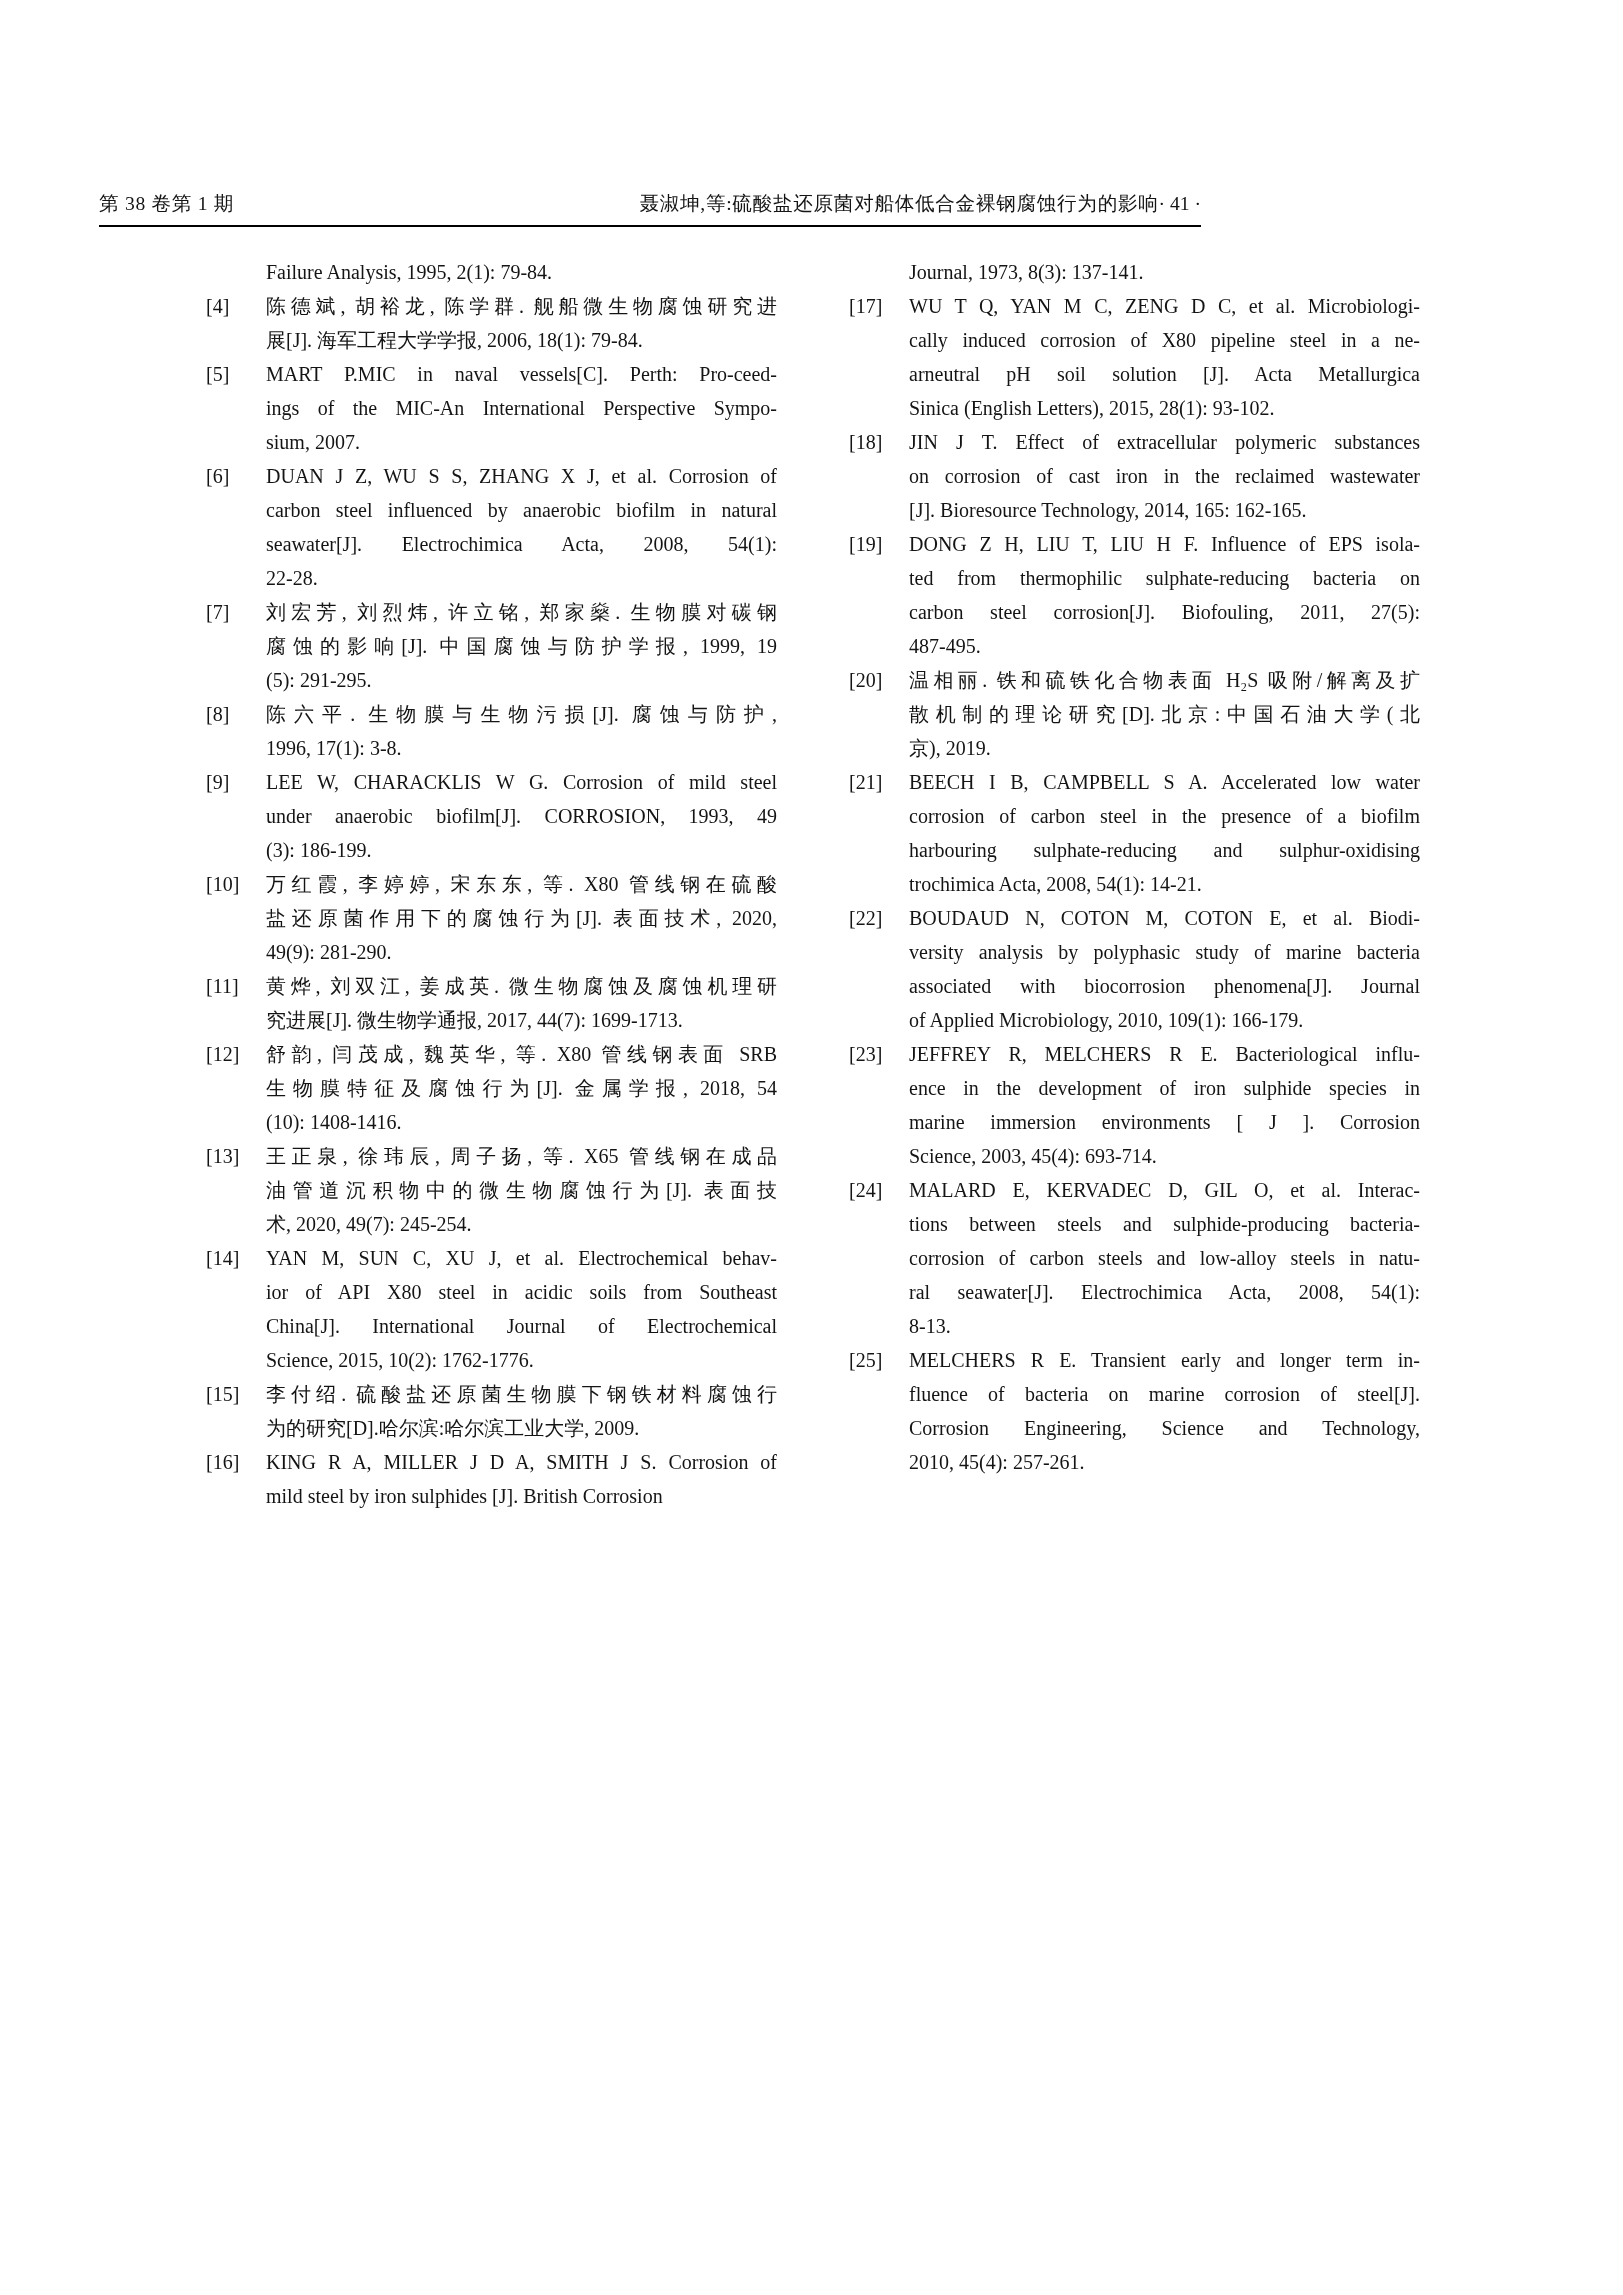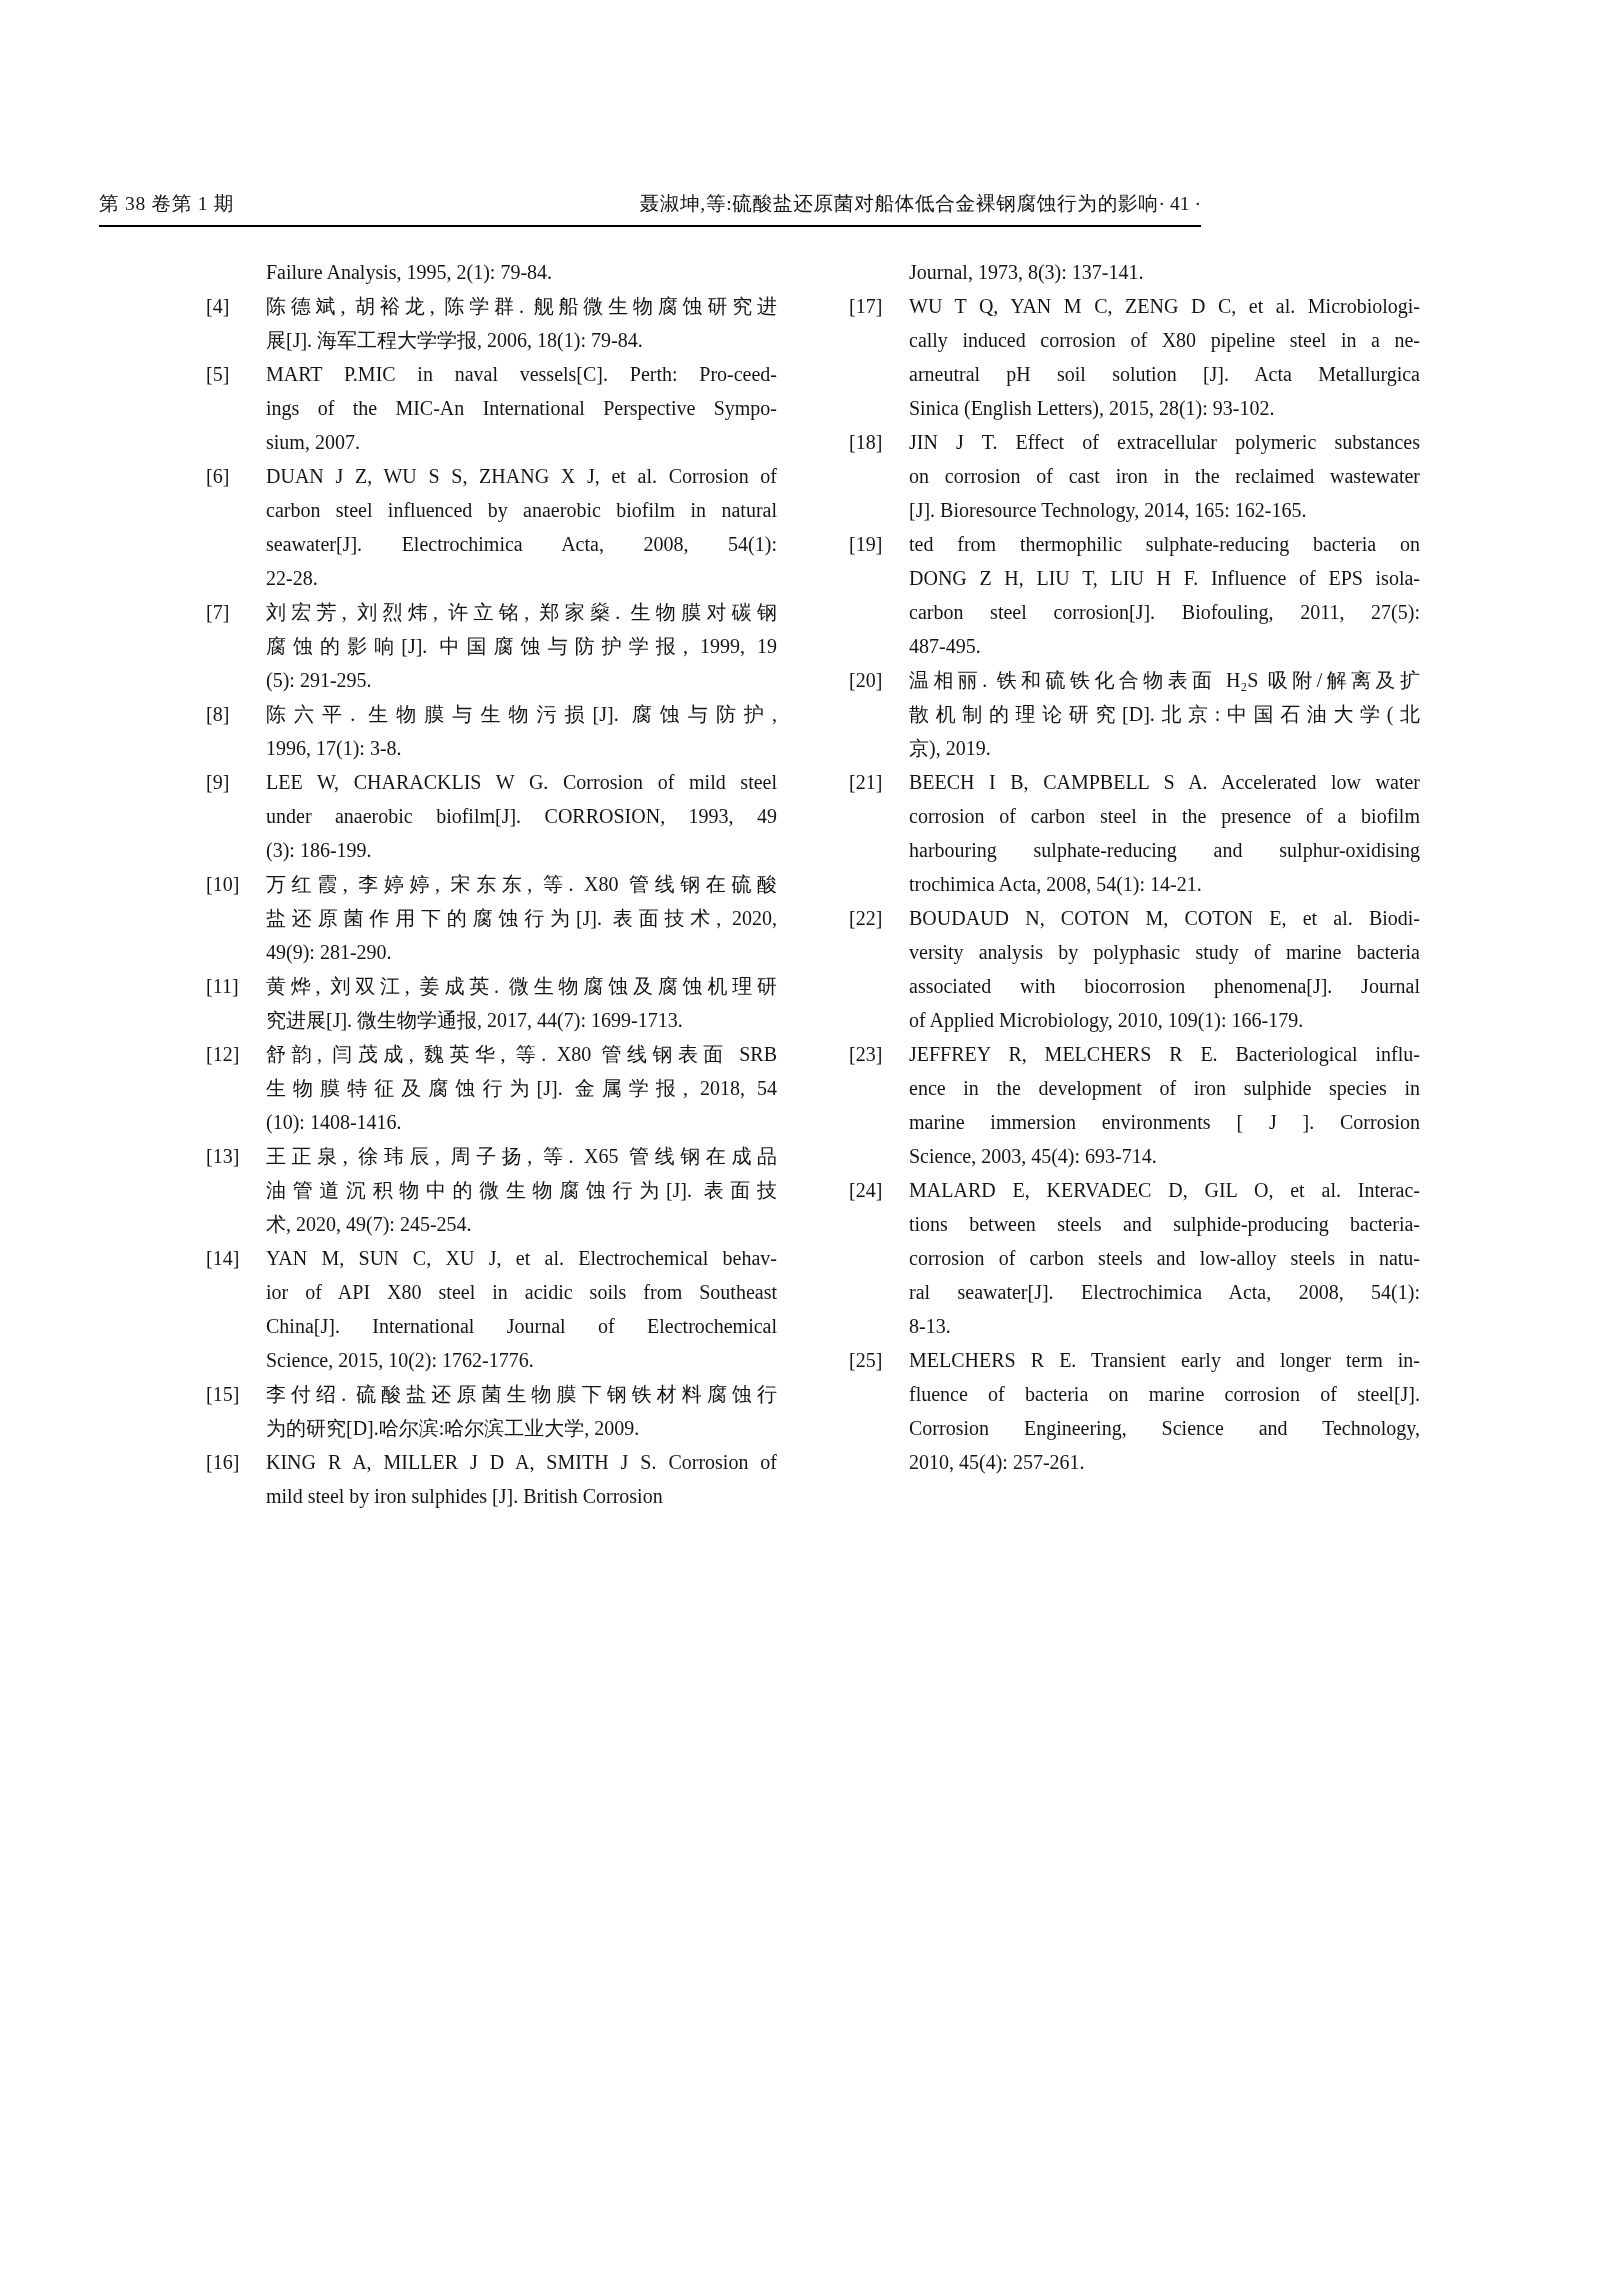--- a/index.html
+++ b/index.html
@@ -228,22 +228,22 @@
     <span class="ref-body">
             <span class="line j">JIN J T. Effect of extracellular polymeric substances</span>
             <span class="line j">on corrosion of cast iron in the reclaimed wastewater</span>
             <span class="line">[J]. Bioresource Technology, 2014, 165: 162-165.</span>
           </span>
   </div>
 
   <div class="ref">
     <span class="ref-label">[19]</span>
     <span class="ref-body">
+            <span class="line j">DONG Z H, LIU T, LIU H F. Influence of EPS isola-</span>
             <span class="line j">ted from thermophilic sulphate-reducing bacteria on</span>
-            <span class="line j">DONG Z H, LIU T, LIU H F. Influence of EPS isola-</span>
             <span class="line j">carbon steel corrosion[J]. Biofouling, 2011, 27(5):</span>
             <span class="line">487-495.</span>
           </span>
   </div>
 
   <div class="ref">
     <span class="ref-label">[20]</span>
     <span class="ref-body">
             <span class="line j">温相丽. 铁和硫铁化合物表面 H₂S 吸附/解离及扩</span>
             <span class="line j">散机制的理论研究[D].北京:中国石油大学(北</span>

